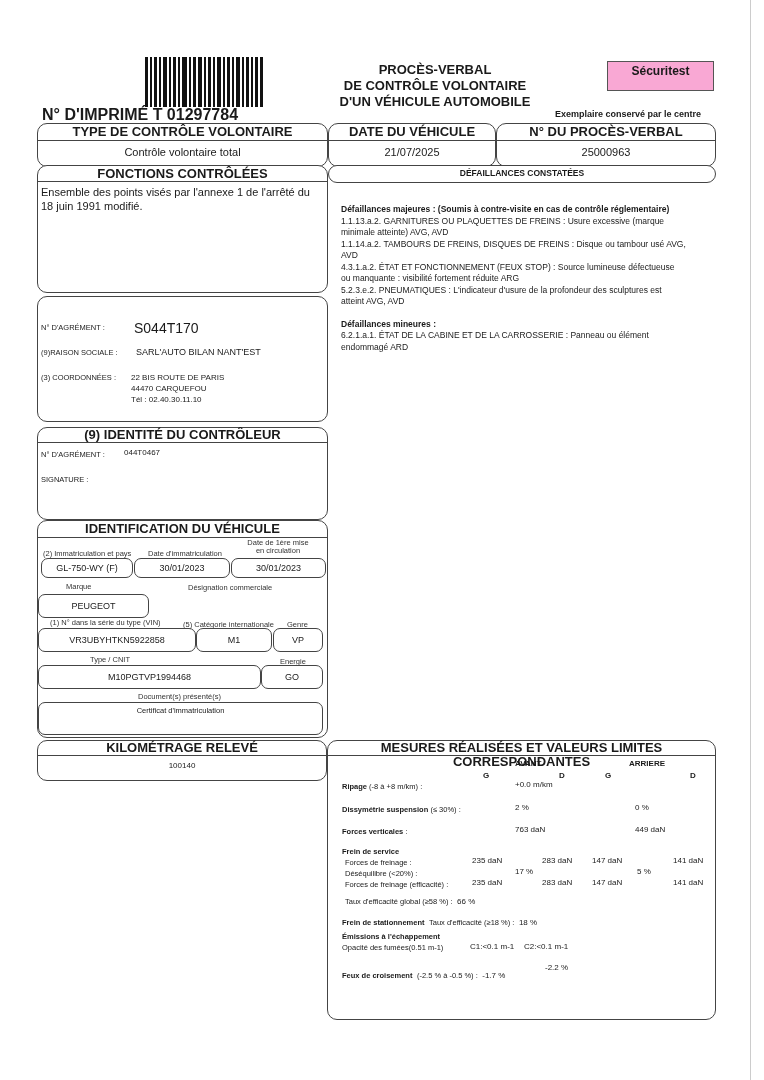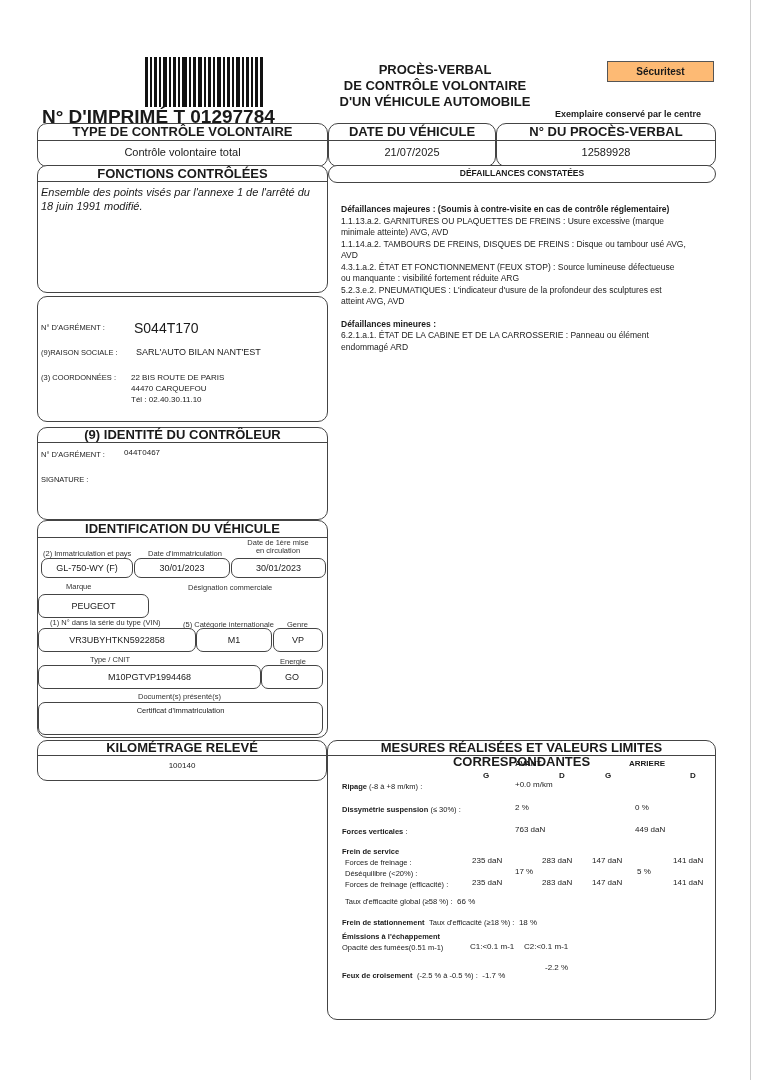--- a/index.html
+++ b/index.html
@@ -47,50 +47,50 @@
         <rect x="91" y="0" width="4" height="50"></rect>
         <rect x="97" y="0" width="2" height="50"></rect>
       <rect x="101" y="0" width="3" height="50"></rect>
         <rect x="106" y="0" width="2" height="50"></rect>
         <rect x="110" y="0" width="3" height="50"></rect>
         <rect x="115" y="0" width="3" height="50"></rect>
     </g>
   </svg>
 </div>
 
-<div class="abs bold" style="left:42px; top:106px; font-size:19px;text-align:right;">N° D'IMPRIMÉ T 01297784</div>
+<div class="abs bold" style="left:42px; top:106px; font-size:16px;text-align:right;">N° D'IMPRIMÉ T 01297784</div>
 
 <div class="abs bold" style="left:330px; top:62px; width:210px; text-align:center; font-size:13px; line-height:16px;">
   <div>PROCÈS-VERBAL</div>
   <div>DE CONTRÔLE VOLONTAIRE</div>
   <div>D'UN VÉHICULE AUTOMOBILE</div>
 </div>
 
-<div class="abs bold" style="left:607px; top:61px; width:107px; height:21px; background:#fdba74; border:1px solid #555; text-align:center; font-size:10px; line-height:19px;">Sécuritest</div>
+<div class="abs bold" style="left:607px; top:61px; width:107px; height:30px; background:#f9a8d4; border:1px solid #555; text-align:center; font-size:12px; line-height:19px;">Sécuritest</div>
 
 <div class="abs bold" style="left:555px; top:109px; font-size:9px;">Exemplaire conservé par le centre</div>
 
 <div class="box" style="left:37px; top:123px; width:291px; height:44px;">
   <div class="hdr" style="height:17px; line-height:16px;">TYPE DE CONTRÔLE VOLONTAIRE</div>
   <div class="abs" style="left:0; right:0; top:22px; text-align:center; font-size:11px;">Contrôle volontaire total</div>
 </div>
 
 <div class="box" style="left:328px; top:123px; width:168px; height:44px;">
   <div class="hdr" style="height:17px; line-height:16px;">DATE DU VÉHICULE</div>
   <div class="abs" style="left:0; right:0; top:22px; text-align:center; font-size:11px;">21/07/2025</div>
 </div>
 
 <div class="box" style="left:496px; top:123px; width:220px; height:44px;">
   <div class="hdr" style="height:17px; line-height:16px;">N° DU PROCÈS-VERBAL</div>
-  <div class="abs" style="left:0; right:0; top:22px; text-align:center; font-size:11px;">12589928</div>
+  <div class="abs" style="left:0; right:0; top:22px; text-align:center; font-size:11px;">25000963</div>
 </div>
 
 <div class="box" style="left:37px; top:165px; width:291px; height:128px;">
   <div class="hdr" style="height:16px; line-height:15px;">FONCTIONS CONTRÔLÉES</div>
-  <div class="abs" style="left:3px; width:270px; top:19px; font-size:11px; line-height:14px;font-style:italic;">Ensemble des points visés par l'annexe 1 de l'arrêté du 18 juin 1991 modifié.</div>
+  <div class="abs" style="left:3px; width:270px; top:19px; font-size:11px; line-height:14px;">Ensemble des points visés par l'annexe 1 de l'arrêté du 18 juin 1991 modifié.</div>
 </div>
 
 <div class="box" style="left:328px; top:165px; width:388px; height:18px;">
   <div class="abs bold" style="left:0; right:0; top:2px; text-align:center; font-size:8.5px;">DÉFAILLANCES CONSTATÉES</div>
 </div>
 
 <div class="abs" style="left:341px; top:204px; width:345px; font-size:8.5px; line-height:11.5px;">
   <div class="bold">Défaillances majeures : (Soumis à contre-visite en cas de contrôle réglementaire)</div>
   <div>1.1.13.a.2. GARNITURES OU PLAQUETTES DE FREINS : Usure excessive (marque minimale atteinte) AVG, AVD</div>
   <div>1.1.14.a.2. TAMBOURS DE FREINS, DISQUES DE FREINS : Disque ou tambour usé AVG, AVD</div>

